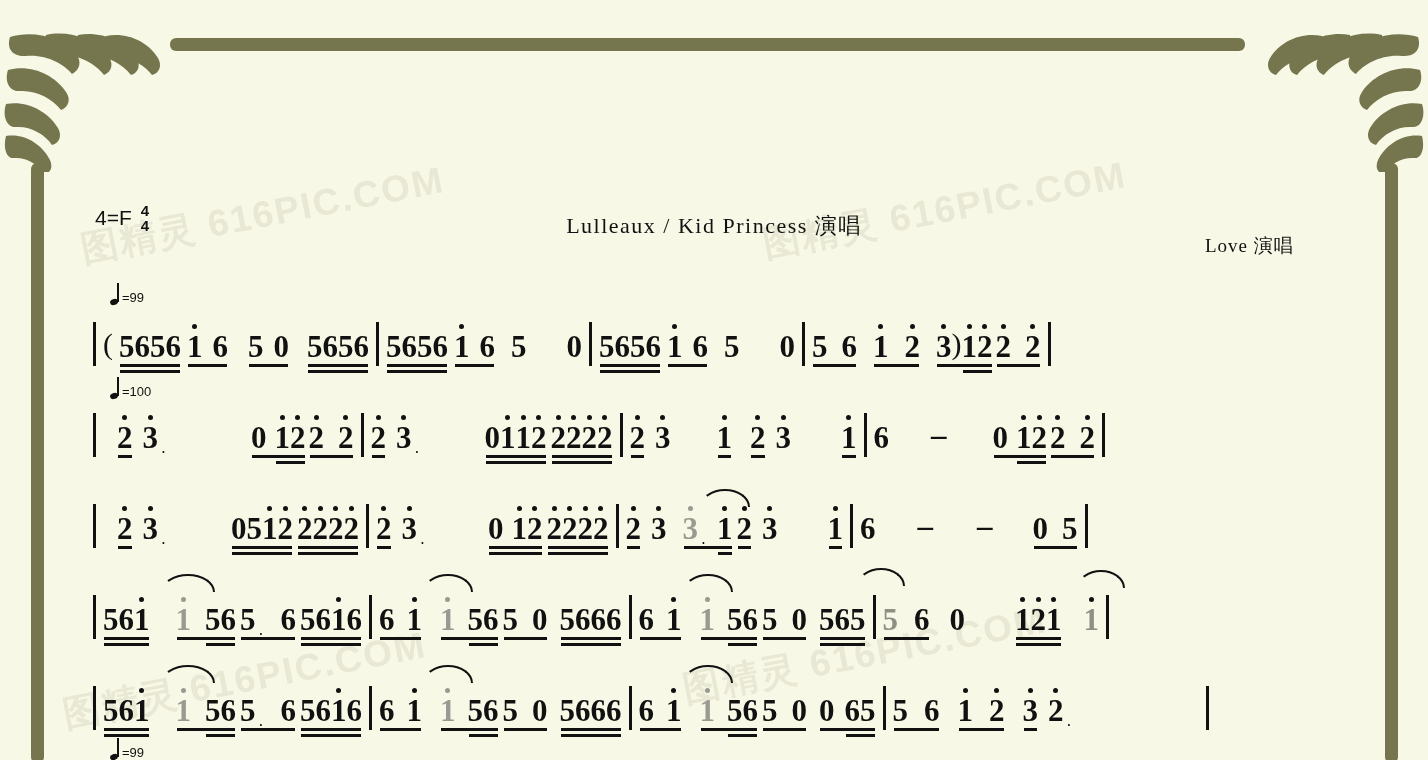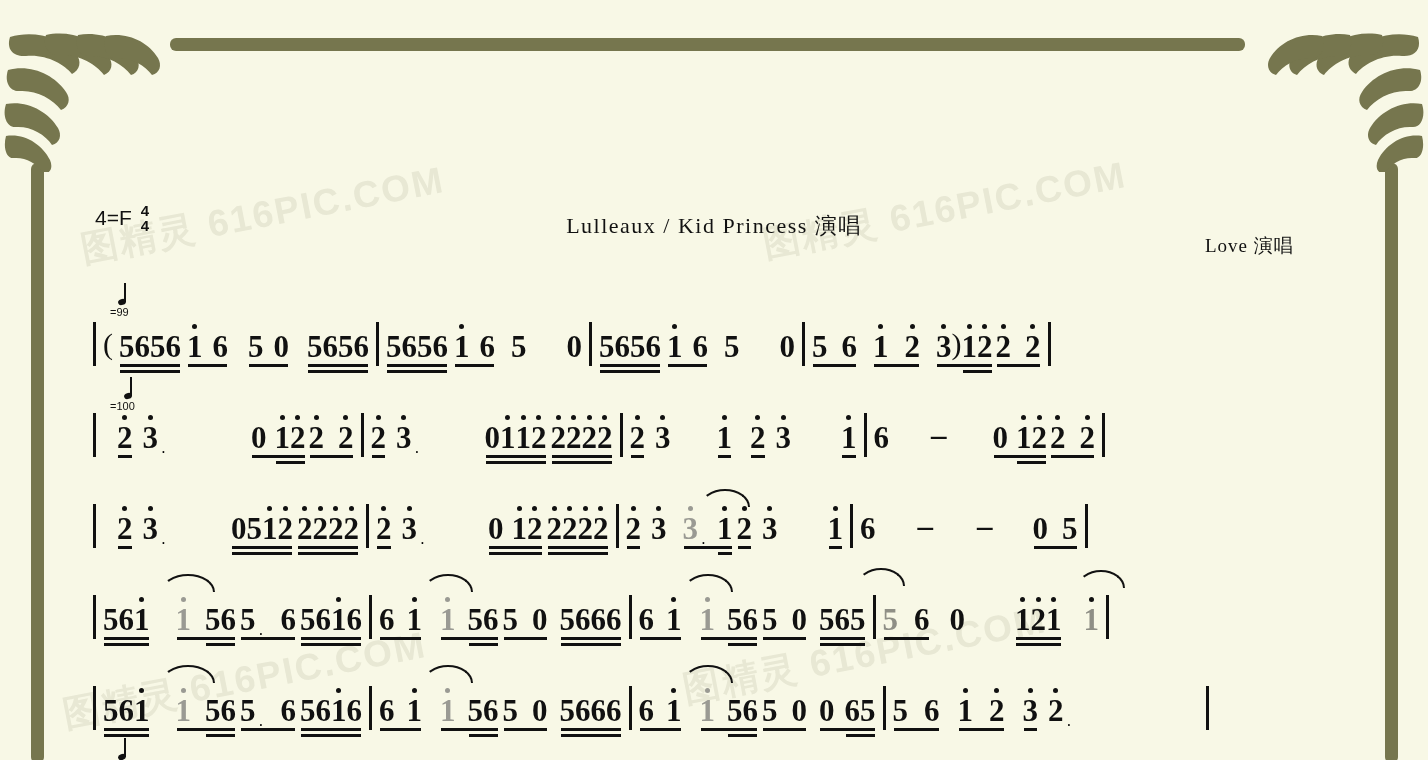--- a/index.html
+++ b/index.html
@@ -42,21 +42,21 @@
     position:absolute;left:95px;top:203px;
     font-size:21px;color:#111;
     font-family:"Liberation Sans", sans-serif;
     display:flex;align-items:center;gap:9px;
   }
   .timesig{display:inline-flex;flex-direction:column;align-items:center;
     font-size:15px;font-weight:bold;line-height:1.02;}
 
   
   .tempo{position:absolute;font-family:"Liberation Sans", sans-serif;
-    font-size:11px;color:#111;display:flex;align-items:flex-end;gap:1px;flex-direction:column;}
+    font-size:13px;color:#111;display:flex;align-items:flex-end;gap:1px;}
   .tempo .qnote{position:relative;display:inline-block;width:11px;height:22px;}
   .tempo .qnote::before{content:"";position:absolute;left:0;bottom:0;
     width:8px;height:6px;background:#111;border-radius:50%;
     transform:rotate(-20deg);}
   .tempo .qnote::after{content:"";position:absolute;left:6.5px;bottom:3px;
     width:2px;height:19px;background:#111;}
   .t1{left:110px;top:283px;}
   .t2{left:110px;top:377px;}
   .t3{left:110px;top:738px;}
 

